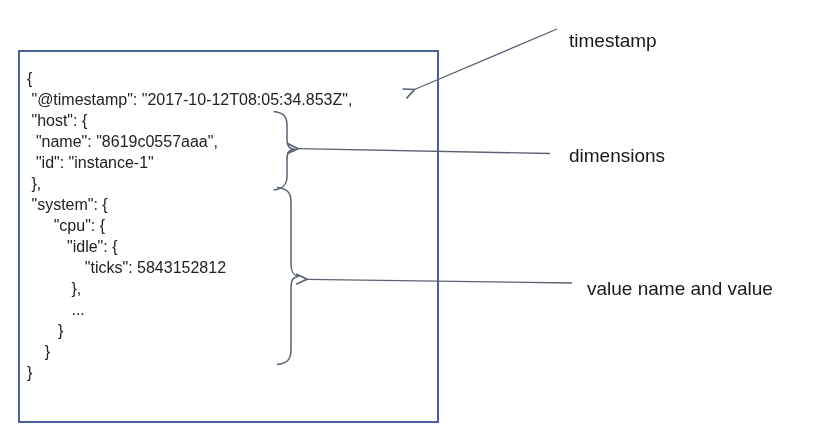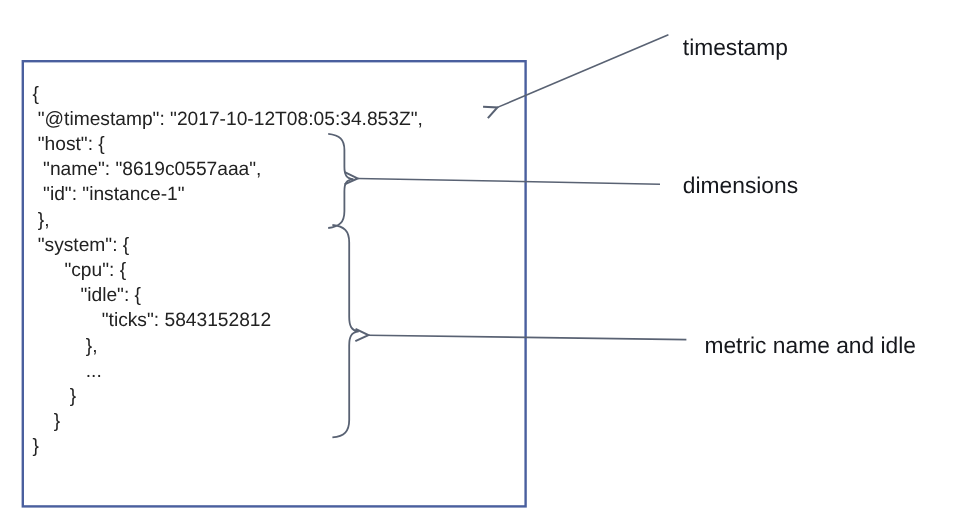--- a/index.html
+++ b/index.html
@@ -94,15 +94,15 @@
 
     <line class="arrow" x1="557" y1="29" x2="414.5" y2="89.5" marker-end="url(#arrowV)"></line>
 
     <line class="arrow" x1="550" y1="153.5" x2="298" y2="148.7" marker-end="url(#arrowV)"></line>
 
     <line class="arrow" x1="572" y1="283" x2="307" y2="279.3" marker-end="url(#arrowV)"></line>
   </svg>
 
   <div class="lbl" id="lbl-dimensions">dimensions</div>
   <div class="lbl" id="lbl-timestamp">timestamp</div>
-  <div class="lbl" id="lbl-metric">metric name and idle</div>
+  <div class="lbl" id="lbl-metric">value name and value</div>
 
 </div>
 
 </body></html>

